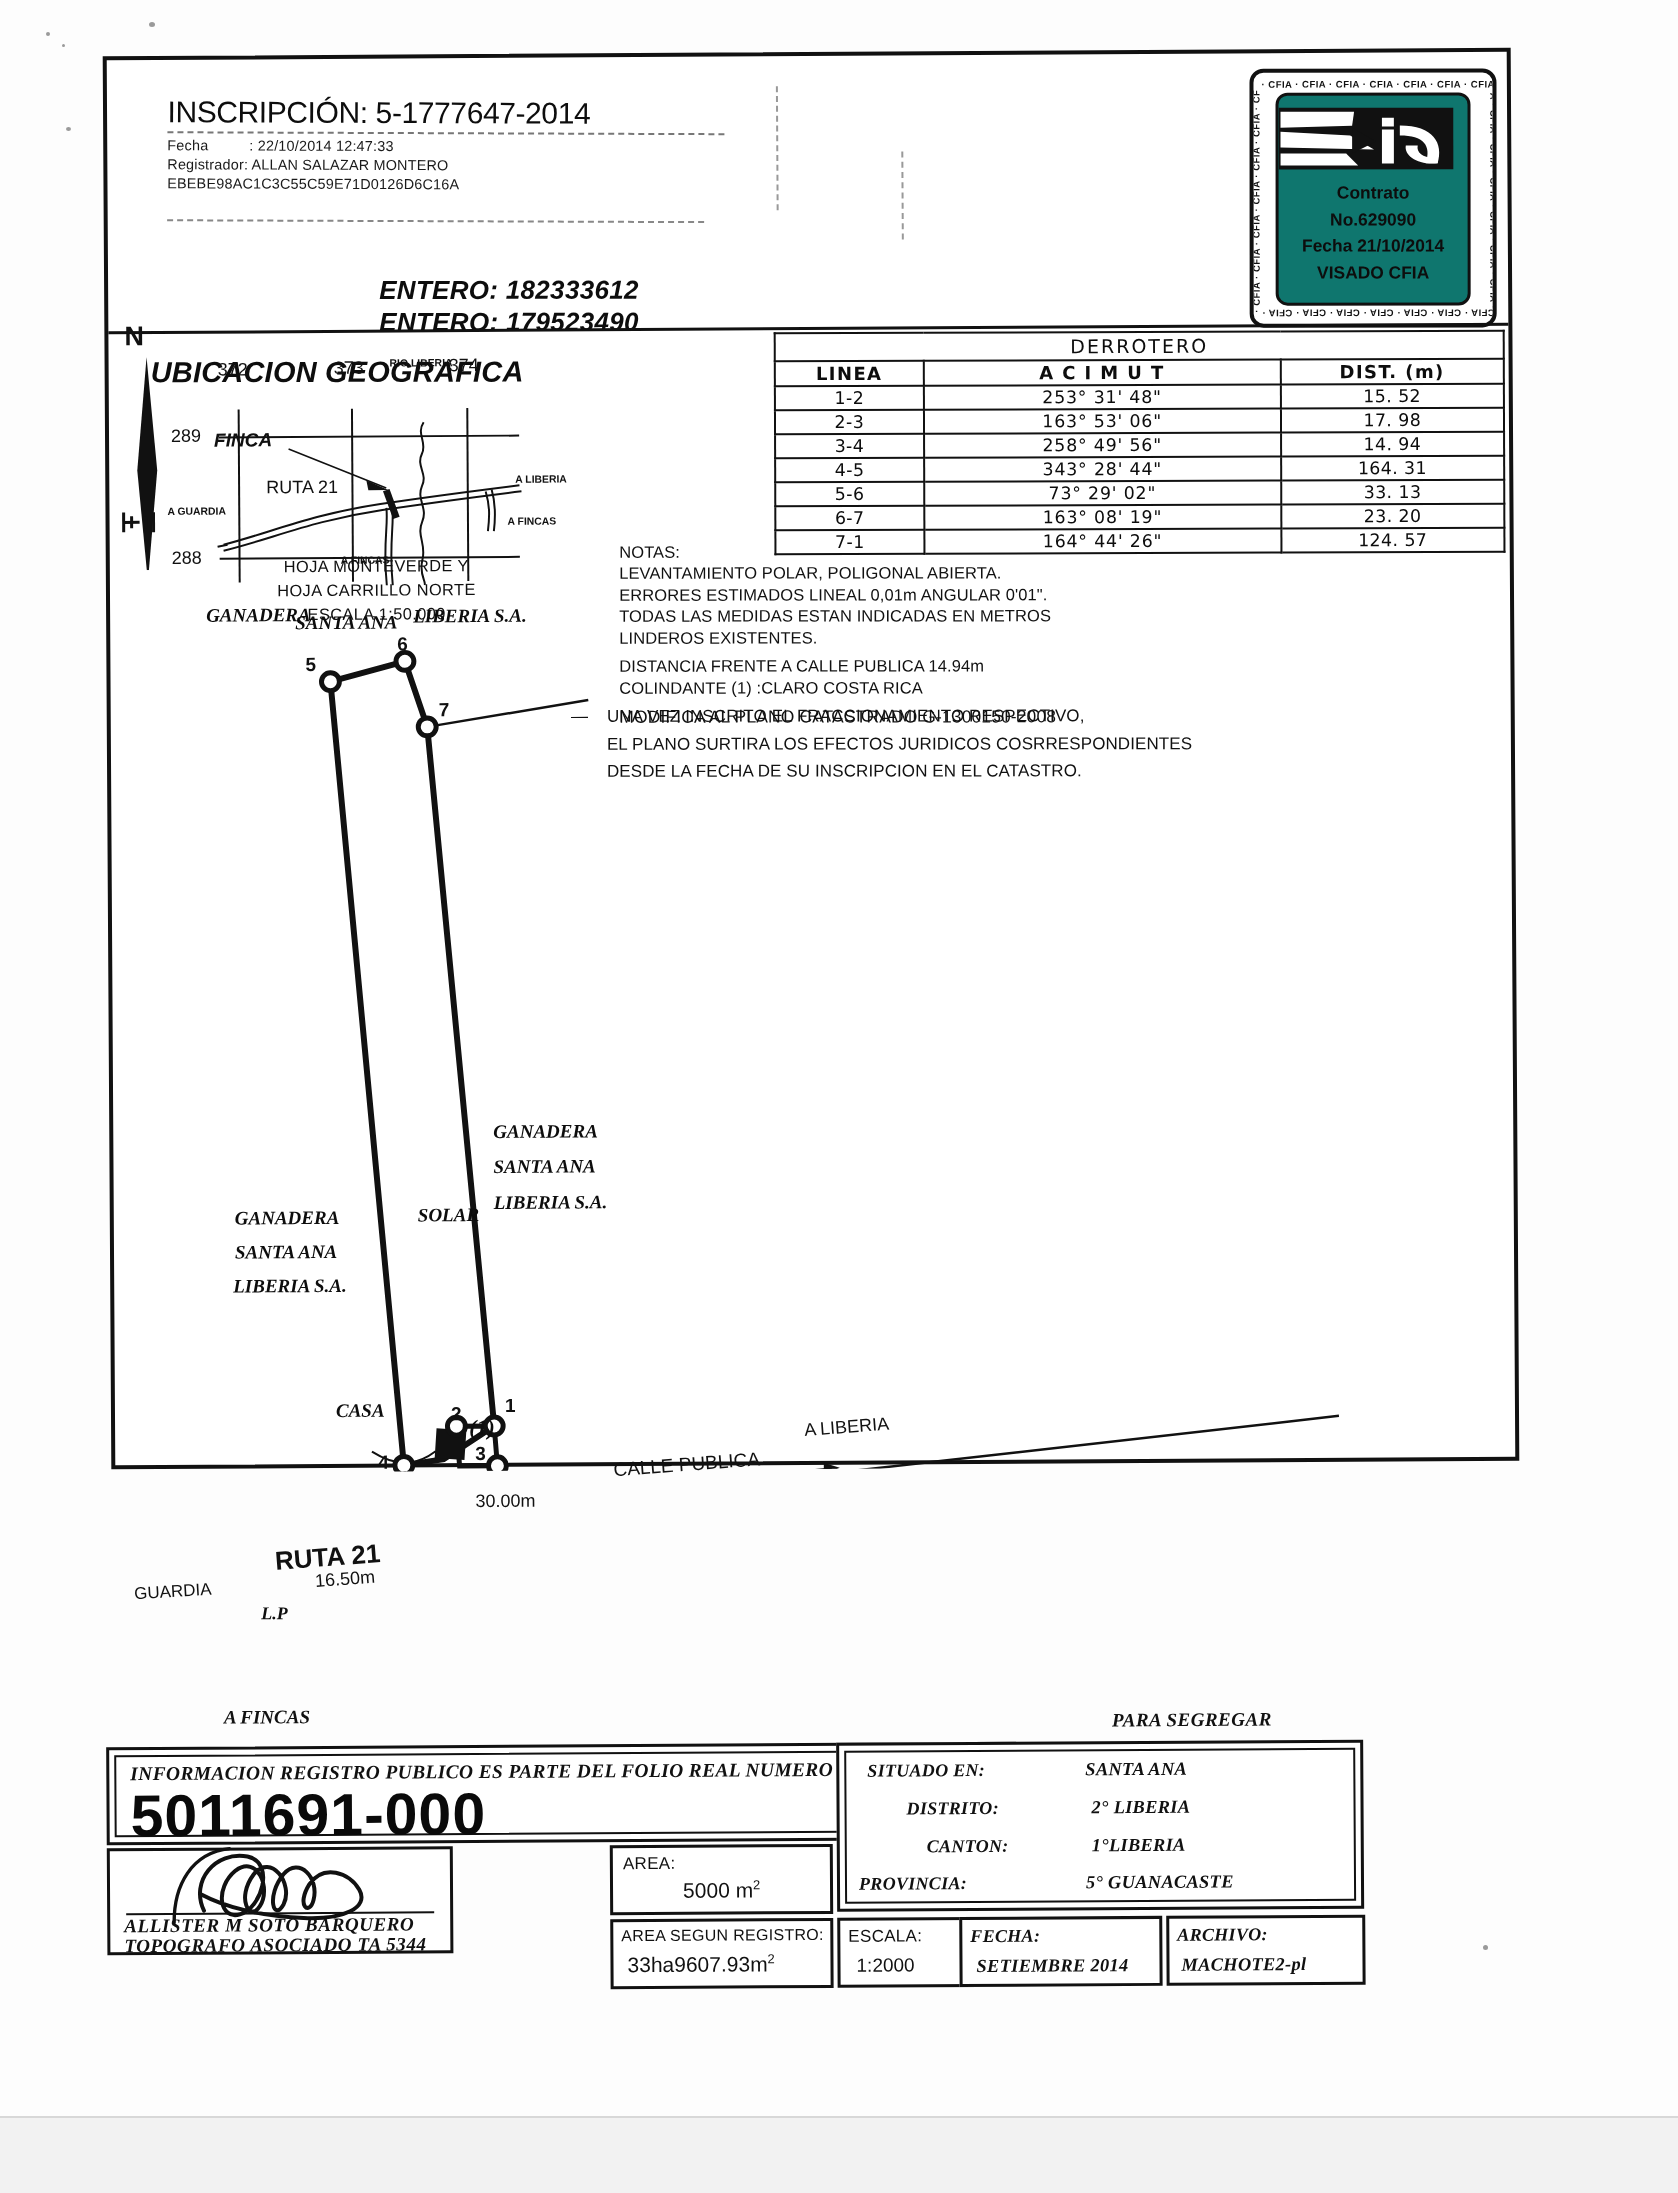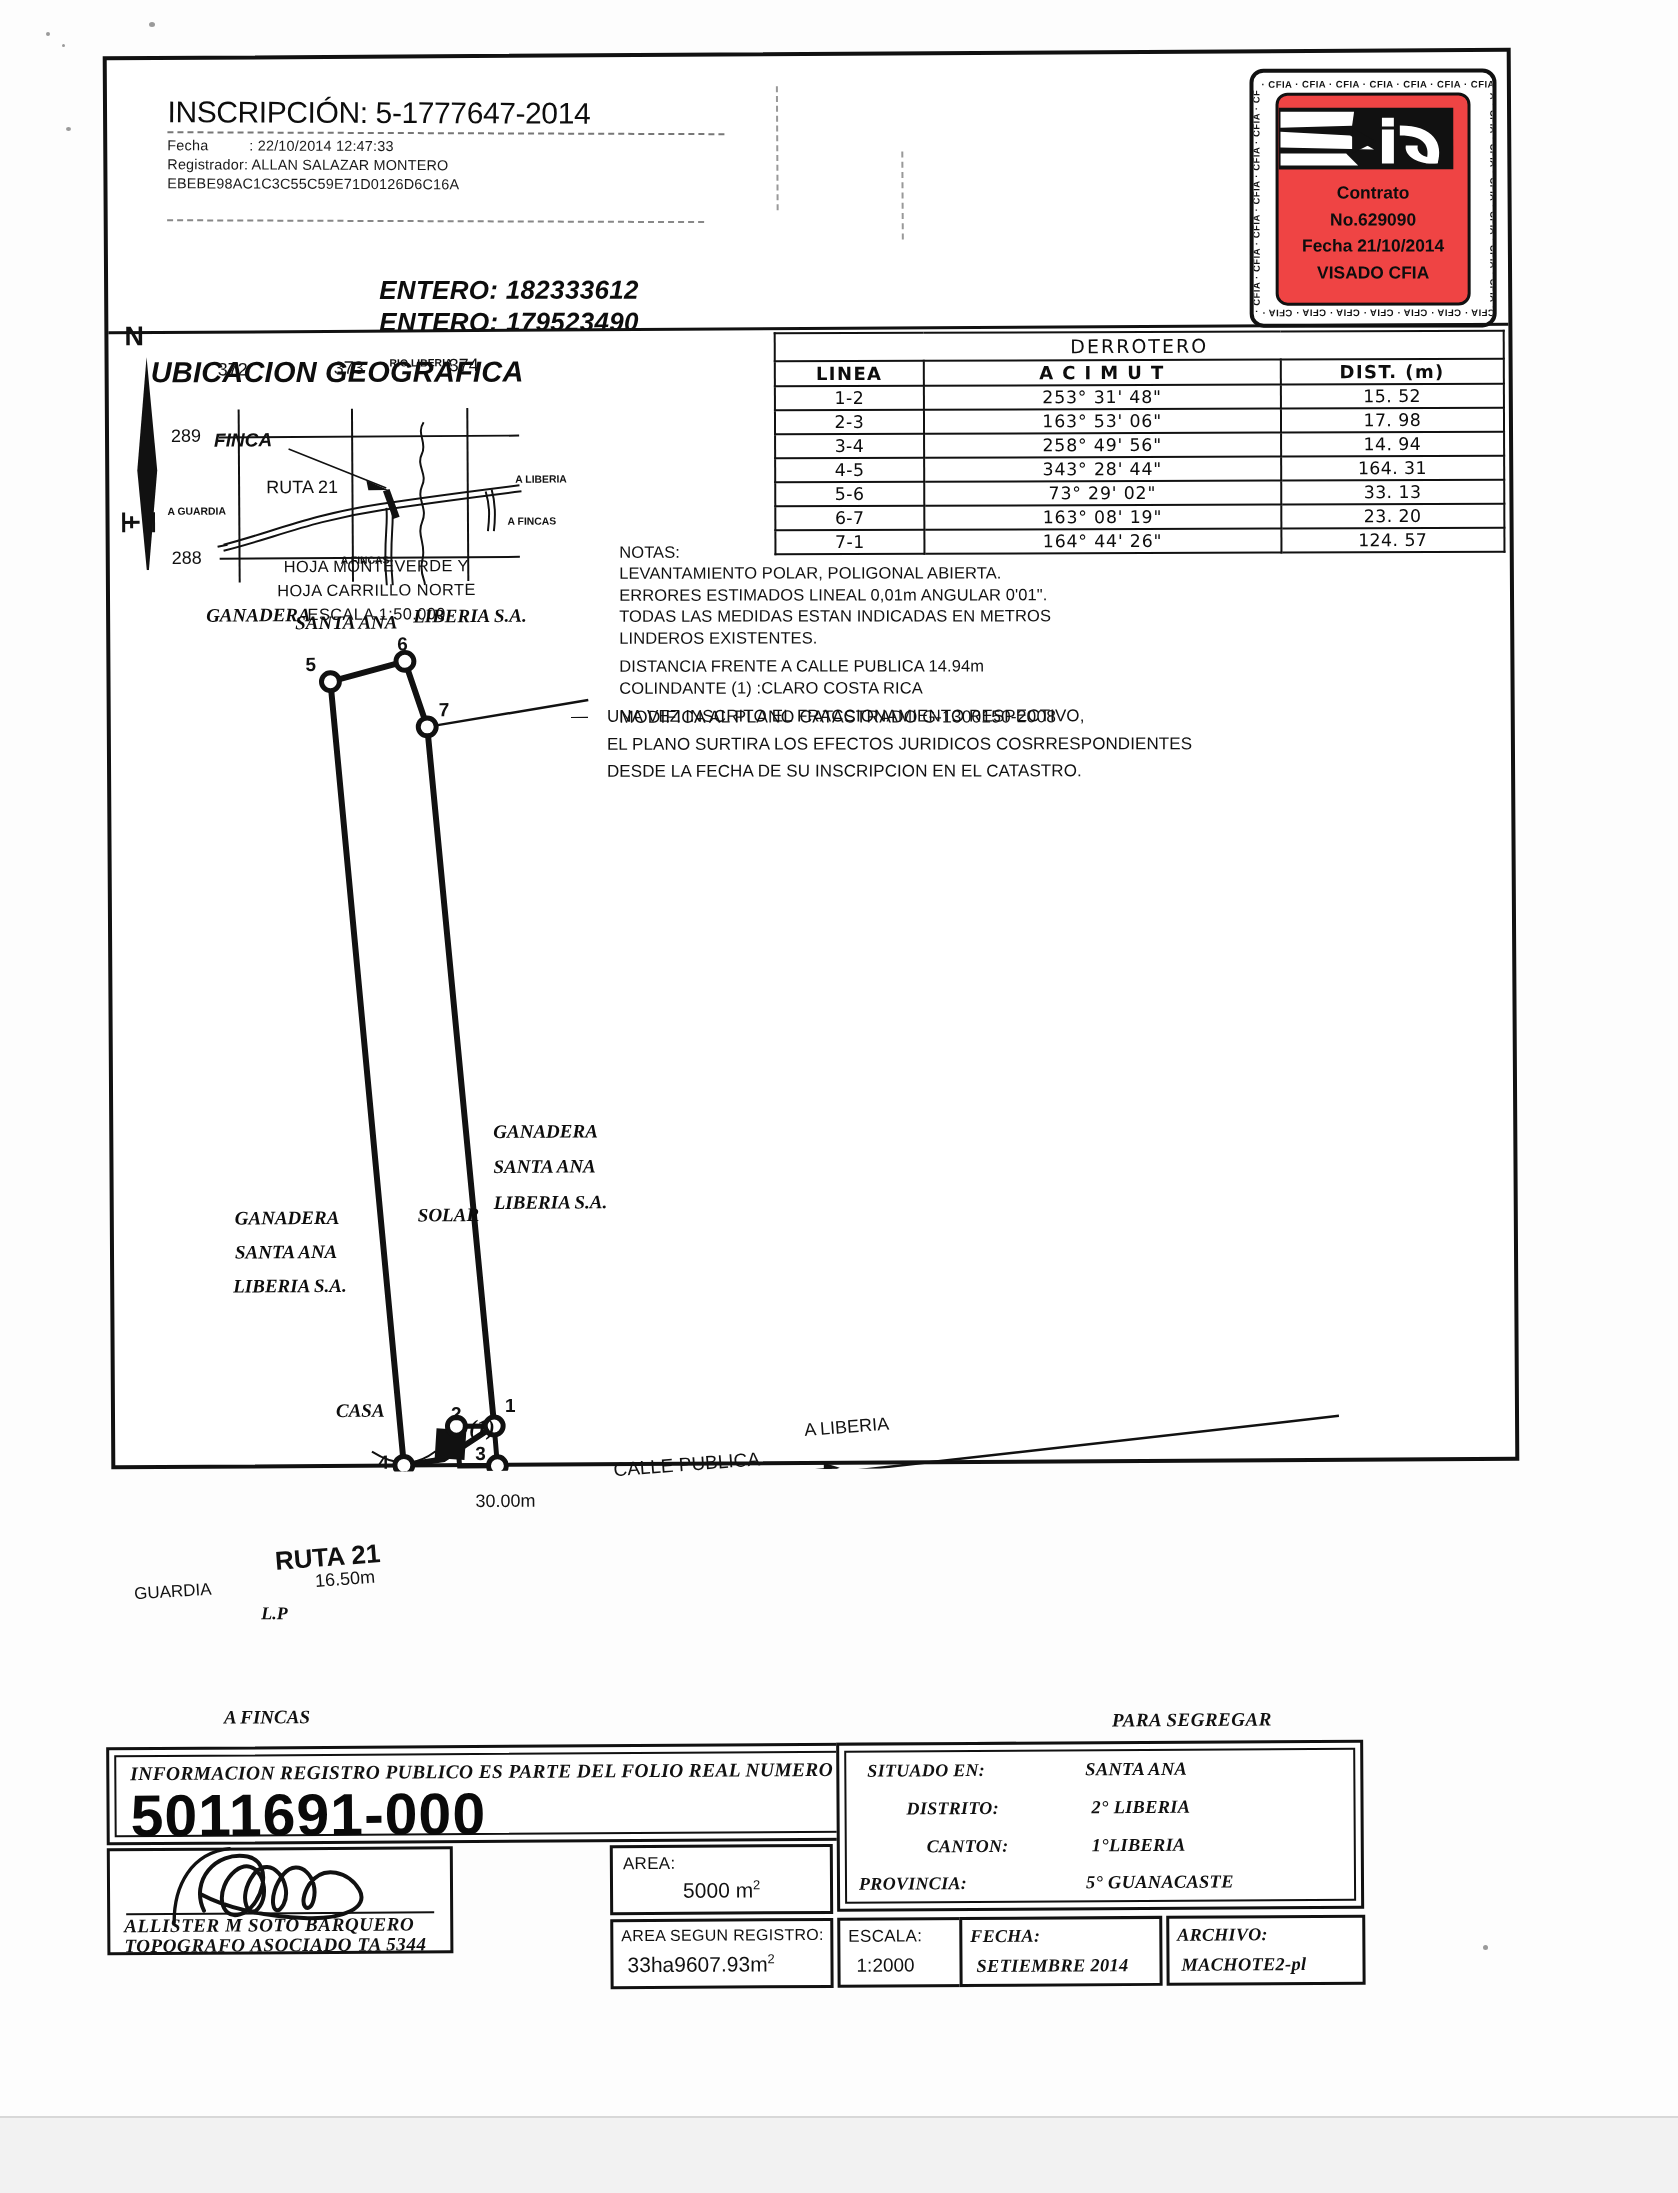--- a/index.html
+++ b/index.html
@@ -71,21 +71,21 @@
     transform: rotate(0.3deg);
   }
   .cfia-band { position: absolute; font-size: 9.5px; font-weight: bold;
     color: #111; font-family: "Liberation Sans", sans-serif; white-space: nowrap; }
   .cfia-top { top: 6px; left: 8px; letter-spacing: 0.5px; }
   .cfia-bot { bottom: 5px; left: 8px; letter-spacing: 0.5px; transform: scaleY(-1) scaleX(-1); }
   .cfia-left { top: 123px; left: -109px; transform: rotate(-90deg); letter-spacing: 0.5px; }
   .cfia-right { top: 123px; right: -109px; transform: rotate(90deg); letter-spacing: 0.5px; }
   #cfia-inner {
     position: absolute; left: 22px; top: 20px; right: 22px; bottom: 18px;
-    border: 3px solid #111; border-radius: 12px; background: #ef4444;
+    border: 3px solid #111; border-radius: 12px; background: #0f766e;
     padding-top: 6px;
   }
   #cfia-logo {
     margin: 4px auto 0 auto; width: 175px; height: 68px;
   }
   .cfia-text { text-align: center; font-size: 17.4px; font-weight: bold;
     color: #0d0d0d; line-height: 1.30; margin-top: 4px; }
 
   
   .entero {

